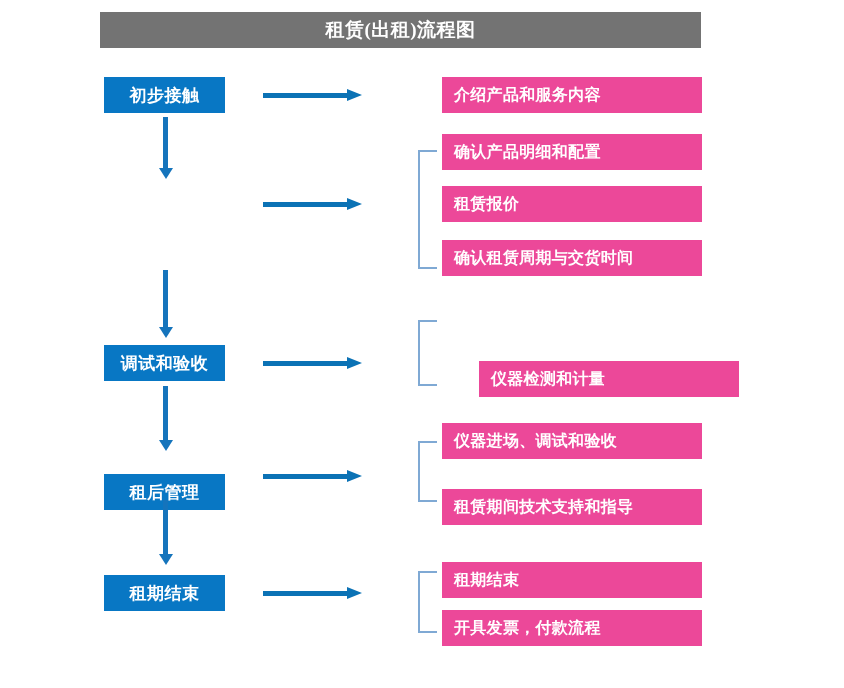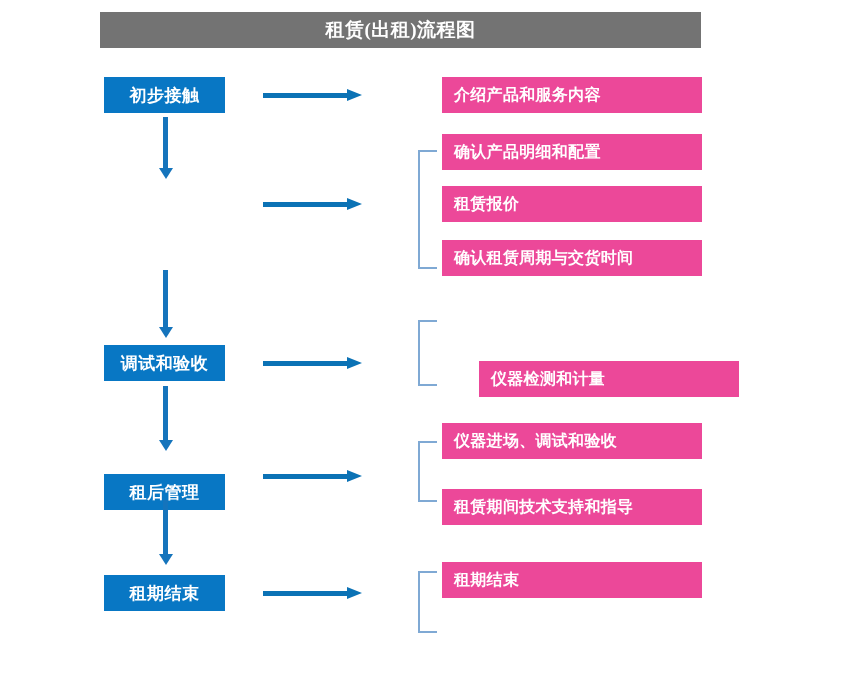--- a/index.html
+++ b/index.html
@@ -198,14 +198,15 @@
   </div>
 
   <div class="stage-box" style="top:575px;">租期结束</div>
   <div class="h-arrow" style="top:585px;">
     <div class="shaft"></div>
     <div class="head"></div>
   </div>
 
   <div class="bracket" style="top:571px; height:62px;"></div>
   <div class="detail-box" style="top:562px;">租期结束</div>
+  <div class="detail-box" style="top:610px;">开具发票，付款流程</div>
 
 </div>
 
 </body></html>

